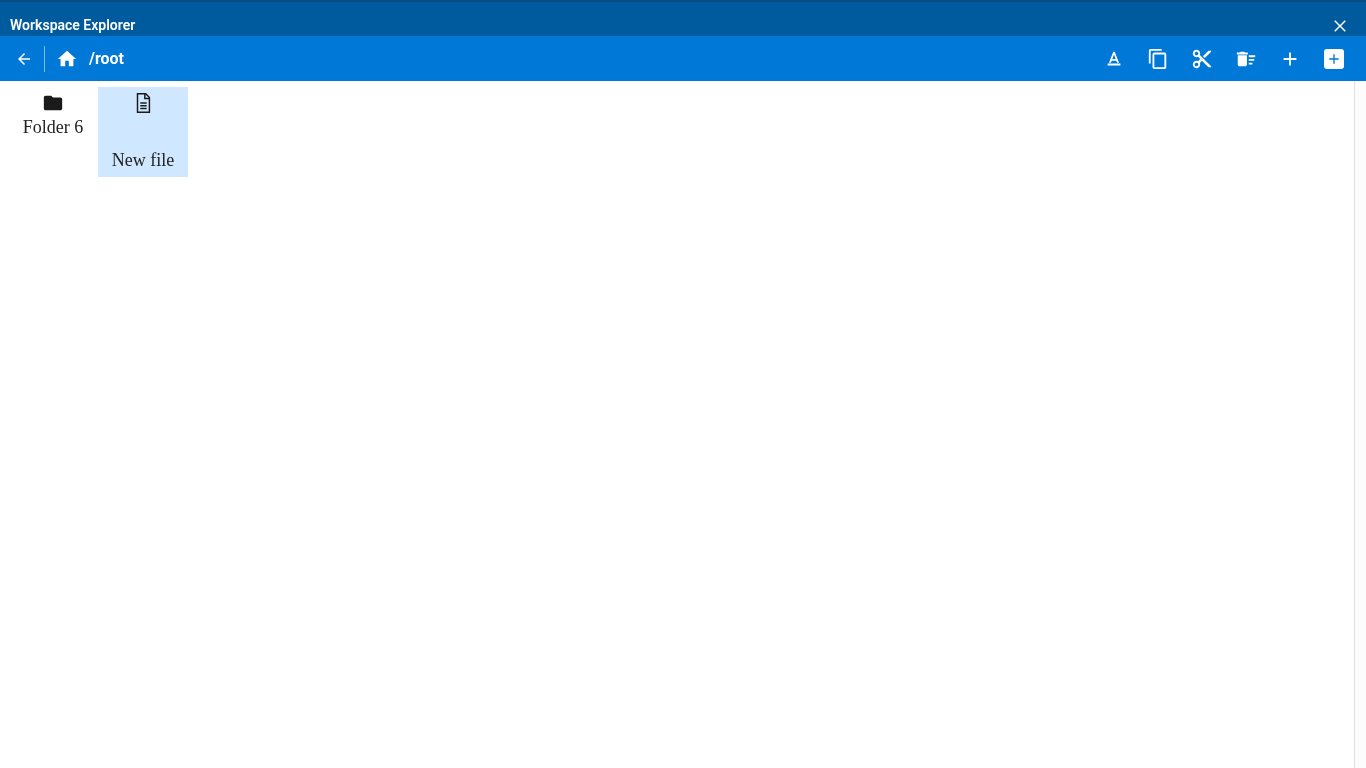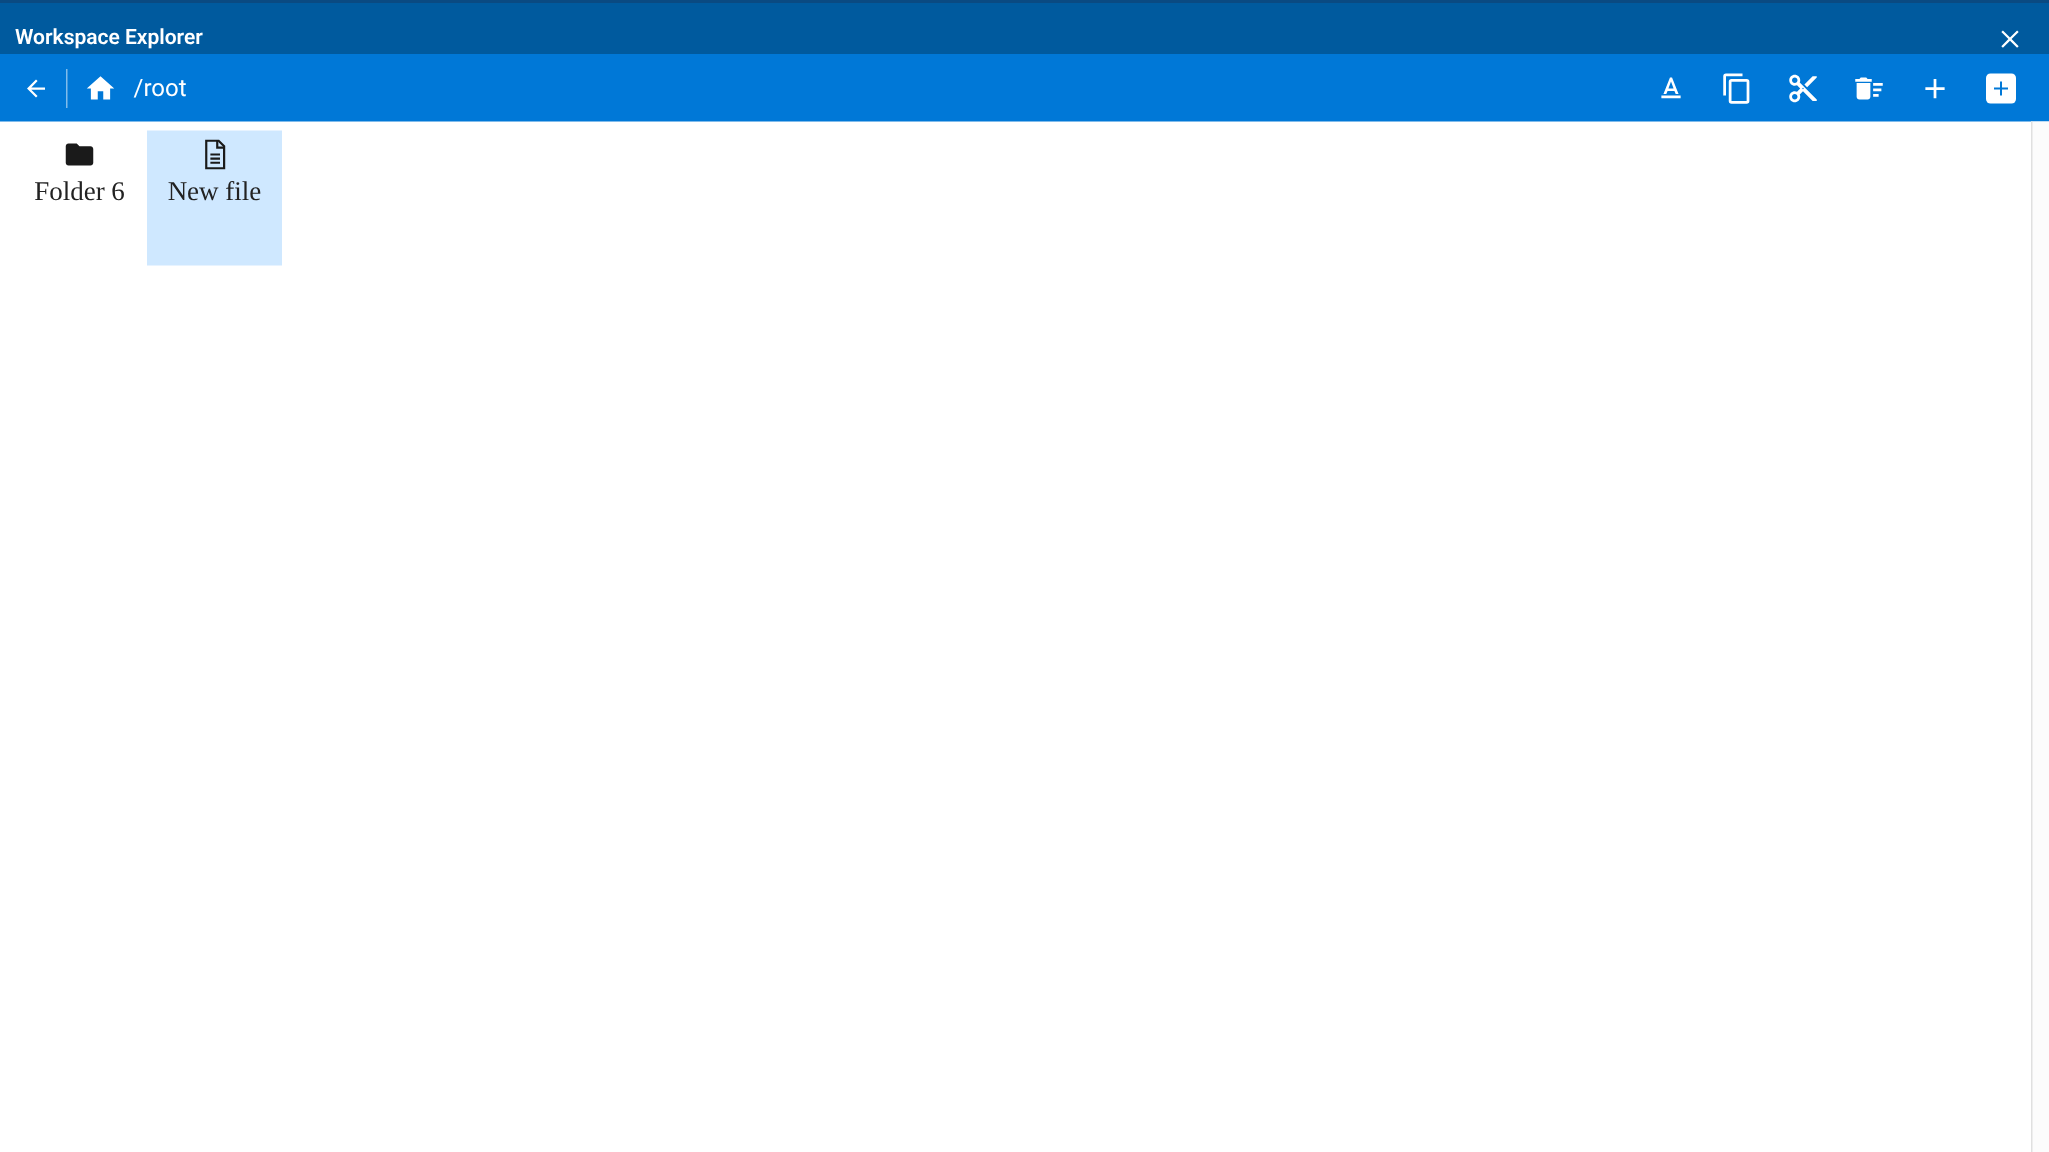--- a/index.html
+++ b/index.html
@@ -82,21 +82,21 @@
     }
     .toolbar .divider {
       width: 1px;
       height: 26px;
       background: rgba(255,255,255,0.5);
       margin: 0 4px 0 2px;
     }
     .toolbar .path-text {
       font-size: 16px;
       margin-left: 4px;
-      font-weight: 400;
+      font-weight: 700;
     }
     .toolbar .spacer {
       flex: 1;
     }
     .toolbar .actions {
       display: flex;
       align-items: center;
       height: 100%;
     }
     .toolbar .actions .icon-btn {
@@ -130,20 +130,21 @@
       height: 90px;
       display: flex;
       flex-direction: column;
       align-items: center;
       padding-top: 4px;
       cursor: pointer;
       text-align: center;
     }
     .file-item.selected {
       background: #cfe8ff;
+      gap: 33px;
     }
     .file-item .item-icon {
       width: 28px;
       height: 24px;
       display: flex;
       align-items: center;
       justify-content: center;
     }
     .file-item .item-icon svg {
       width: 24px;

